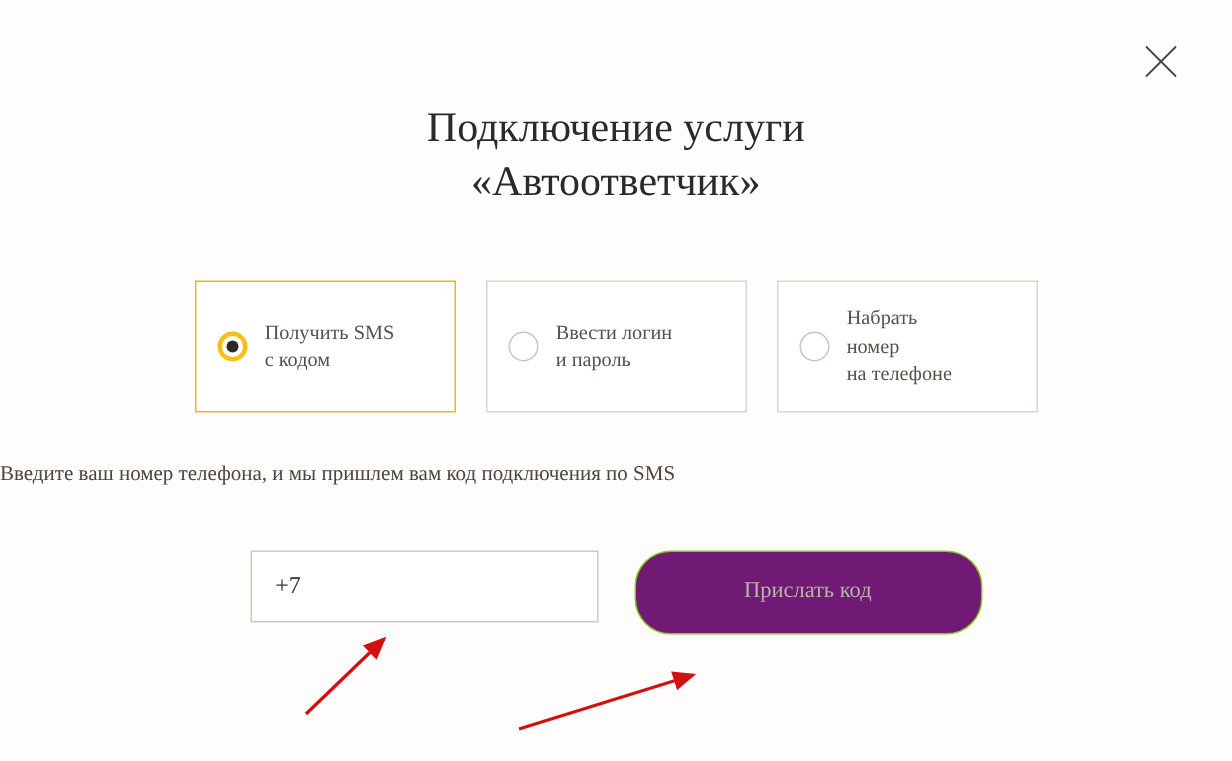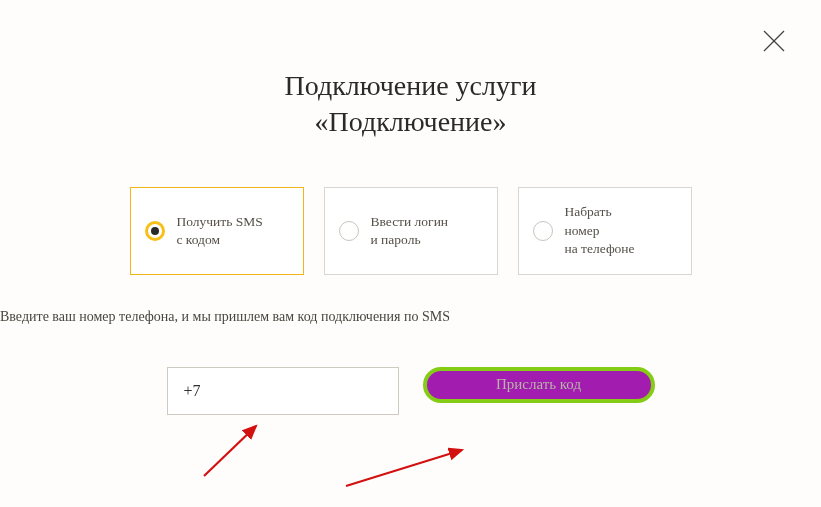--- a/index.html
+++ b/index.html
@@ -26,42 +26,42 @@
   .option-label { font-size: 13.5px; color: #555048; line-height: 1.35; font-family: Georgia, serif; }
 
   .instruction { text-align: left; margin-top: 34px; font-size: 14px; color: #4a463f; font-family: Georgia, serif; }
 
   .form-row { display: flex; justify-content: center; gap: 24px; margin-top: 42px; }
   .phone-input {
     width: 232px; height: 48px; border: 1px solid #cfcac1; padding: 0 16px; font-size: 16px;
     font-family: Georgia, serif; color: #333; outline: none; background: #fff;
   }
   .send-btn {
-    width: 232px; height: 36px; border: 4px solid #84cc16; border-radius: 24px; background: #a21caf;
+    width: 232px; height: 56px; border: 1px solid #84cc16; border-radius: 24px; background: #701a75;
     font-size: 15px; color: #b9b3a8; cursor: pointer; font-family: Georgia, serif;
   }
 
   .arrow { position: absolute; }
   .arrow svg { overflow: visible; }
 </style>
 </head>
 <body>
 
 <div class="modal">
 
   <div class="close">
     <svg viewBox="0 0 22 22">
         <line x1="1" y1="1" x2="21" y2="21"></line>
         <line x1="21" y1="1" x2="1" y2="21"></line>
       </svg>
   </div>
 
   <div class="title">
     <div class="title-line">Подключение услуги</div>
-    <div class="title-line">«Подключение»</div>
+    <div class="title-line">«Автоответчик»</div>
   </div>
 
   <div class="options">
     <div class="option-card selected">
       <div class="radio"></div>
       <div class="option-label">Получить SMS<br>с кодом</div>
     </div>
     <div class="option-card">
       <div class="radio"></div>
       <div class="option-label">Ввести логин<br>и пароль</div>

